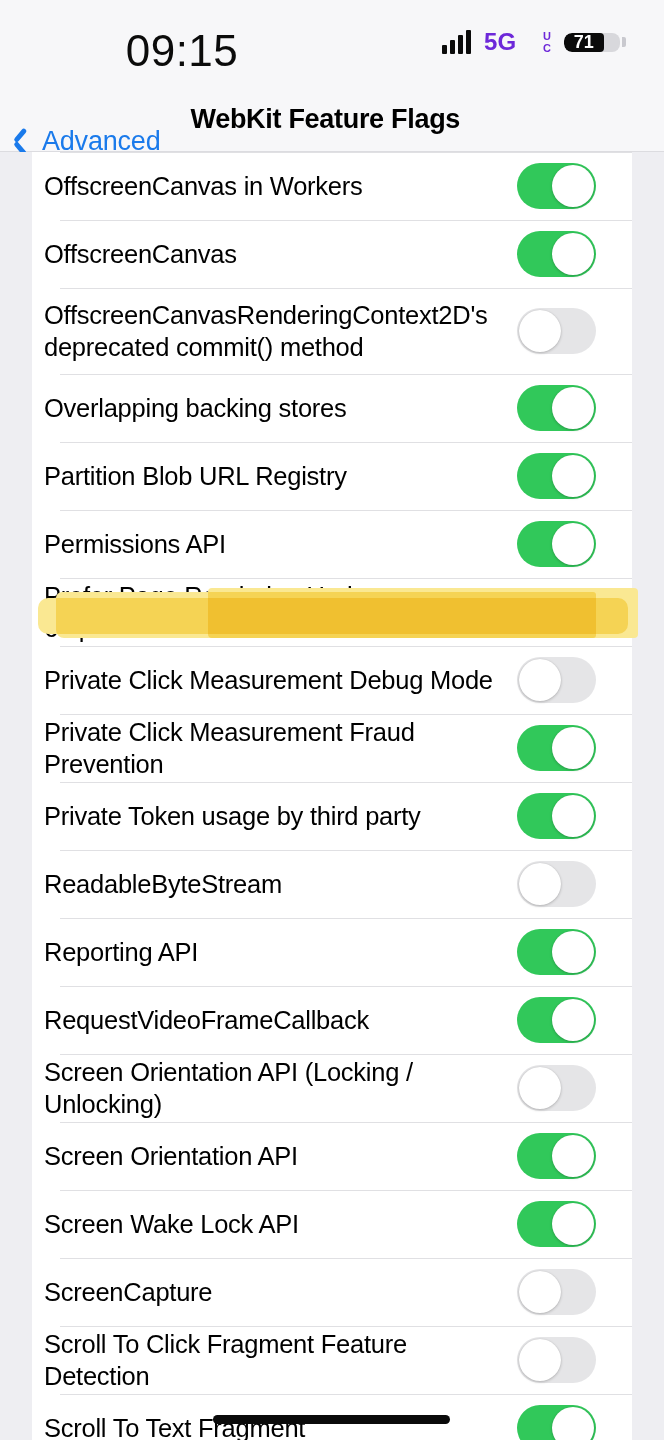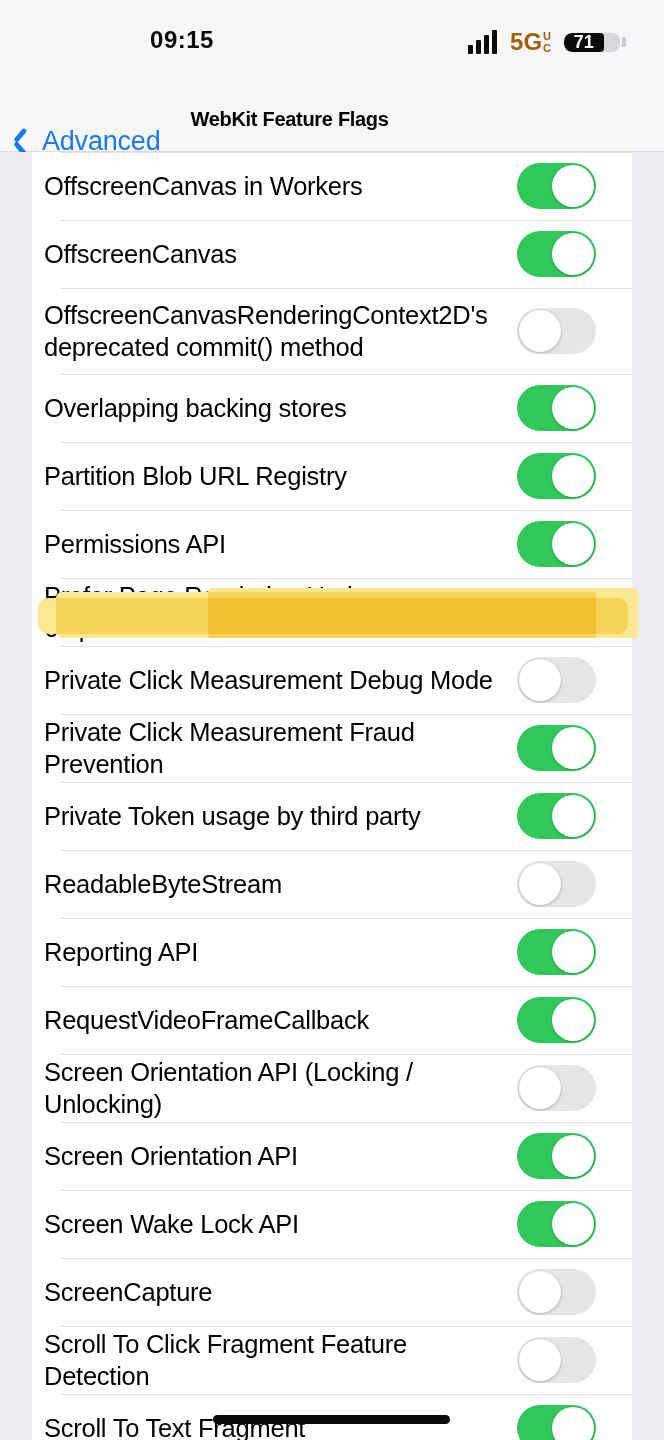--- a/index.html
+++ b/index.html
@@ -18,37 +18,37 @@
   
   .statusbar {
     position:relative;
     height:88px;
     background:#f7f7f9;
     display:flex; align-items:center;
   }
   .status-time {
     position:absolute; left:0; right:0; top:26px;
     text-align:center;
-    font-size:24px; font-weight:bold; letter-spacing:0.5px;
+    font-size:44px; font-weight:normal; letter-spacing:0.5px;
     color:#0b0b0b;
     padding-right:300px;
   }
   .status-right {
     position:absolute; right:38px; top:30px;
     display:flex; align-items:center; gap:13px;
   }
   .sig-bars { display:flex; align-items:flex-end; gap:3px; height:24px; }
   .sig-bars i { display:block; width:5px; background:#0b0b0b; border-radius:1px; }
   .sig-bars i:nth-child(1){ height:9px; }
   .sig-bars i:nth-child(2){ height:14px; }
   .sig-bars i:nth-child(3){ height:19px; }
   .sig-bars i:nth-child(4){ height:24px; }
   .net-label {
-    font-size:24px; font-weight:600; color:#a16207;
-    display:flex; align-items:flex-start; line-height:1;
+    font-size:24px; font-weight:600; color:#6d28d9;
+    display:flex; align-items:flex-start; line-height:1;gap:26px;
   }
   .net-sub { display:inline-flex; flex-direction:column; font-size:11px;
              font-weight:600; line-height:1.05; margin-left:1px; margin-top:1px; }
   .battery { position:relative; display:flex; align-items:center; }
   .batt-body {
     width:56px; height:19px; border-radius:8px;
     background:#d8d8dc; position:relative; overflow:hidden;
   }
   .batt-fill {
     position:absolute; left:0; top:0; bottom:0; width:71%;
@@ -81,21 +81,21 @@
   .chev::before, .chev::after {
     content:""; position:absolute; left:7px;
     width:4.5px; border-radius:3px; background:#1a7aeb;
   }
   .chev::before { top:2px; height:16px; transform:rotate(40deg); transform-origin:top center; }
   .chev::after  { bottom:2px; height:16px; transform:rotate(-40deg); transform-origin:bottom center; }
   .nav-back-label {
     font-size:27px; color:#1a7aeb; letter-spacing:-0.2px;
   }
   .nav-title {
-    font-size:20px; font-weight:bold; color:#000;
+    font-size:27px; font-weight:bold; color:#000;
     margin-left:30px; letter-spacing:-0.3px;
   }
 
   
   .scroll-area {
     position:relative;
     height:1288px;
     background:#eeeef2;
     overflow:hidden;
   }

